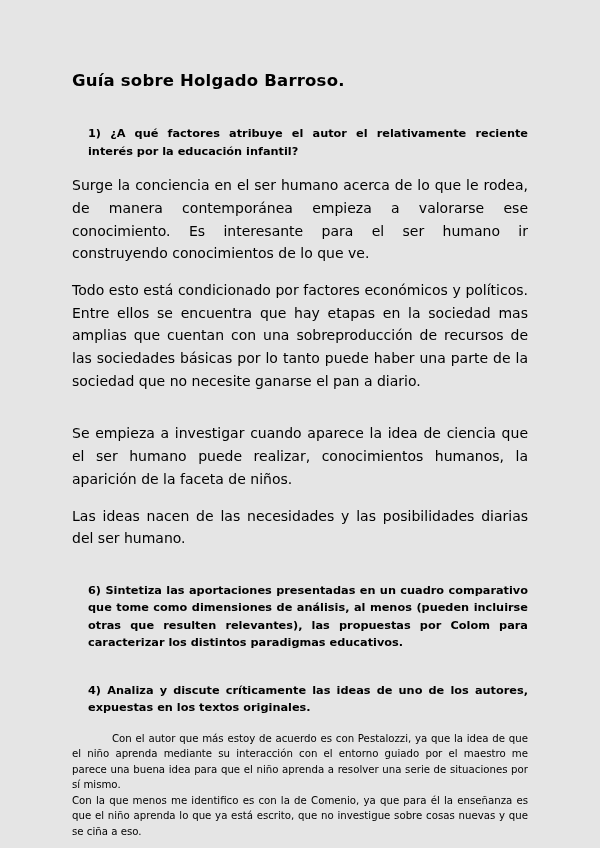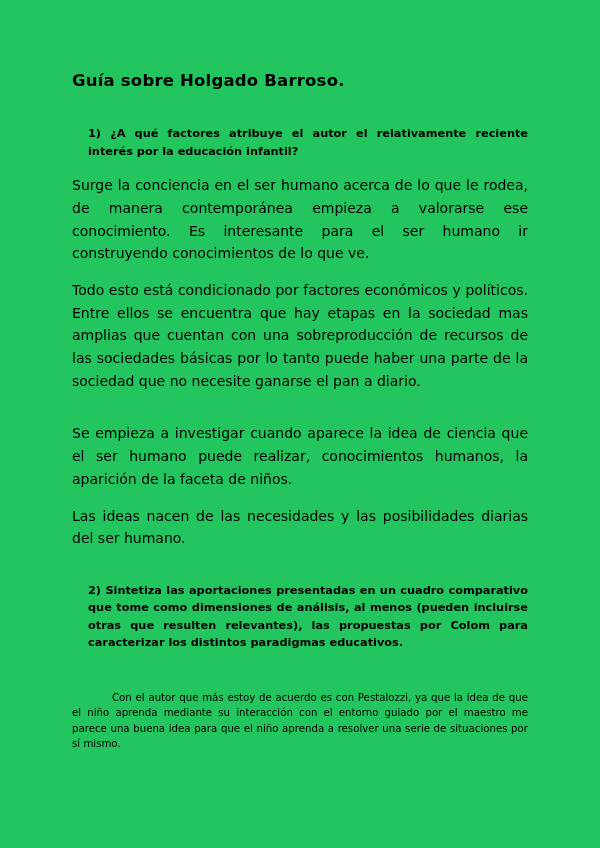--- a/index.html
+++ b/index.html
@@ -7,21 +7,21 @@
     padding: 0;
     background: #ffffff;
   }
   body {
     font-family: "DejaVu Sans", sans-serif;
     color: #000000;
   }
   .page {
     width: 600px;
     height: 848px;
-    background: #22c55e;
+    background: #e5e5e5;
     position: relative;
     box-sizing: border-box;
     padding: 70px 72px 40px 72px;
     overflow: hidden;
   }
   .doc-title {
     font-size: 16.5px;
     font-weight: bold;
     letter-spacing: 0.2px;
     margin: 0 0 34px 0;
@@ -71,25 +71,27 @@
   <h1 class="doc-title">Guía sobre Holgado Barroso.</h1>
 
   <p class="q">1) ¿A qué factores atribuye el autor el relativamente reciente interés por la educación infantil?</p>
   <p class="p">Surge la conciencia en el ser humano acerca de lo que le rodea, de manera contemporánea empieza a valorarse ese conocimiento. Es interesante para el ser humano ir construyendo conocimientos de lo que ve.</p>
   <p class="p">Todo esto está condicionado por factores económicos y políticos. Entre ellos se encuentra que hay etapas en la sociedad mas amplias que cuentan con una sobreproducción de recursos de las sociedades básicas por lo tanto puede haber una parte de la sociedad que no necesite ganarse el pan a diario.</p>
   <p class="p p-gap-top">Se empieza a investigar cuando aparece la idea de ciencia que el ser humano puede realizar, conocimientos humanos, la aparición de la faceta de niños.</p>
   <p class="p">Las ideas nacen de las necesidades y las posibilidades diarias del ser humano.</p>
 
   <div class="spacer-md"></div>
 
-  <p class="q">2) Sintetiza las aportaciones presentadas en un cuadro comparativo que tome como dimensiones de análisis, al menos (pueden incluirse otras que resulten relevantes), las propuestas por Colom para caracterizar los distintos paradigmas educativos.</p>
+  <p class="q">6) Sintetiza las aportaciones presentadas en un cuadro comparativo que tome como dimensiones de análisis, al menos (pueden incluirse otras que resulten relevantes), las propuestas por Colom para caracterizar los distintos paradigmas educativos.</p>
 
   <div class="spacer-sm"></div>
 
 
   <div class="spacer-sm"></div>
 
+  <p class="q">4) Analiza y discute críticamente las ideas de uno de los autores, expuestas en los textos originales.</p>
 
   <div class="answer-block">
     <p class="answer"><span class="indent"></span><span>Con el autor que más estoy de acuerdo es con Pestalozzi, ya que la idea de que el niño aprenda mediante su interacción con el entorno guiado por el maestro me parece una buena idea para que el niño aprenda a resolver una serie de situaciones por sí mismo.</span></p>
+    <p class="answer"> Con la que menos me identifico es con la de Comenio, ya que para él la enseñanza es que el niño aprenda lo que ya está escrito, que no investigue sobre cosas nuevas y que se ciña a eso.</p>
   </div>
 
 </div>
 
 </body></html>

